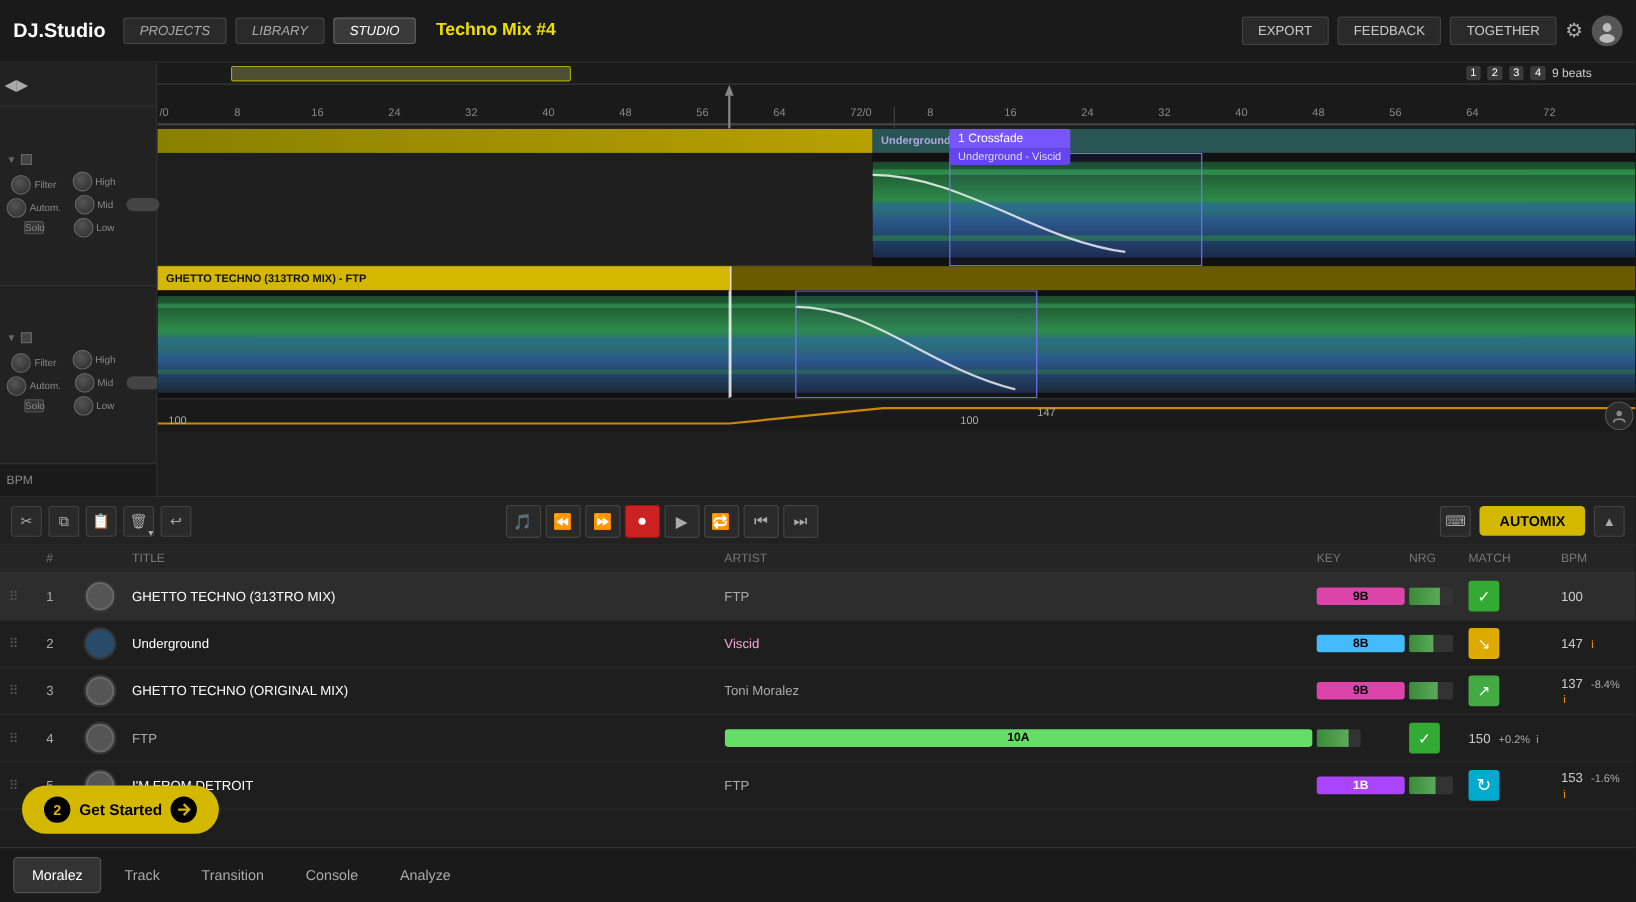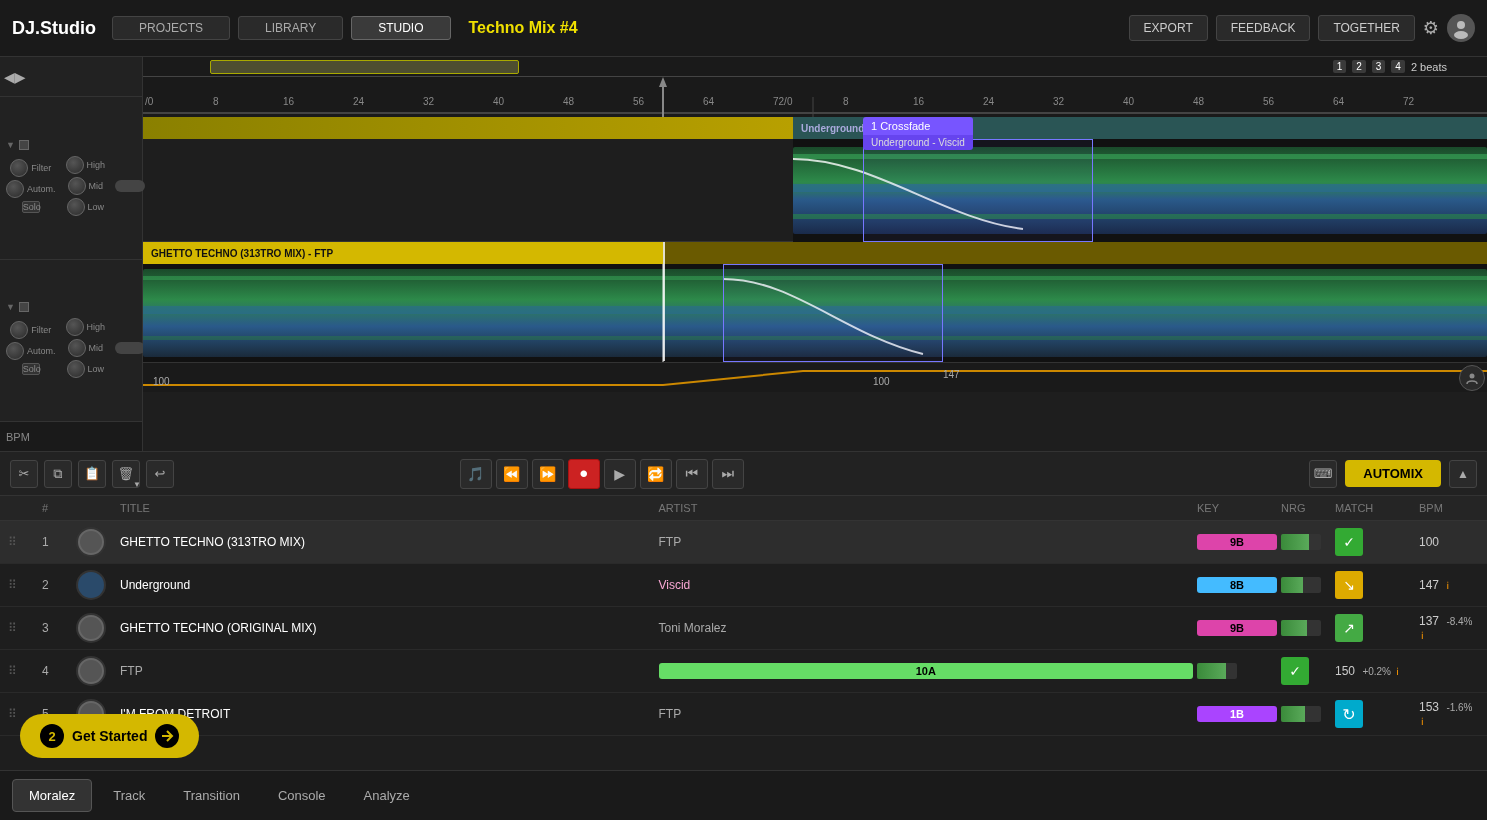--- a/index.html
+++ b/index.html
@@ -2,21 +2,21 @@
 <html><head>
   <meta charset="utf-8">
   <style>
     * { box-sizing: border-box; margin: 0; padding: 0; }
     body { background: #1a1a1a; color: #ccc; font-family: 'Arial', sans-serif; font-size: 12px; width: 1487px; height: 820px; overflow: hidden; position: relative; }
 
     
     .header { display: flex; align-items: center; background: #1a1a1a; height: 57px; padding: 0 12px; border-bottom: 1px solid #333; gap: 8px; }
     .logo { color: #f0e000; font-weight: 900; font-size: 18px; margin-right: 8px; }
     .logo span { color: #fff; }
-    .nav-btn { background: #2a2a2a; border: 1px solid #444; color: #aaa; padding: 4px 26px; border-radius: 3px; cursor: pointer; font-size: 12px; }
+    .nav-btn { background: #2a2a2a; border: 1px solid #444; color: #aaa; padding: 4px 14px; border-radius: 3px; cursor: pointer; font-size: 12px; font-style: italic; }
     .nav-btn.active { background: #3a3a3a; color: #fff; border-color: #666; }
     .project-title { color: #fff; font-size: 16px; font-weight: bold; margin-left: 10px; }
     .project-title span { color: #f0e000; }
     .header-right { margin-left: auto; display: flex; align-items: center; gap: 8px; }
     .header-btn { background: #2a2a2a; border: 1px solid #444; color: #ccc; padding: 5px 14px; border-radius: 3px; cursor: pointer; font-size: 12px; }
     .gear-icon { color: #aaa; font-size: 18px; cursor: pointer; }
     .avatar { width: 28px; height: 28px; border-radius: 50%; background: #555; display: flex; align-items: center; justify-content: center; cursor: pointer; }
 
     
     .timeline-area { display: flex; height: 395px; background: #1e1e1e; border-bottom: 1px solid #333; }
@@ -197,21 +197,21 @@
   <div class="timeline-right">
 
     <div class="mini-ruler">
       <div class="mini-viewport" style="left:5%; width:23%;"></div>
 
       <div style="position:absolute; right: 40px; top:0; height:100%; display:flex; align-items:center; gap:6px;">
         <span style="color:#fff;font-size:10px;background:#3a3a3a;padding:1px 4px;border-radius:2px;">1</span>
         <span style="color:#fff;font-size:10px;background:#3a3a3a;padding:1px 4px;border-radius:2px;">2</span>
         <span style="color:#fff;font-size:10px;background:#3a3a3a;padding:1px 4px;border-radius:2px;">3</span>
         <span style="color:#fff;font-size:10px;background:#3a3a3a;padding:1px 4px;border-radius:2px;">4</span>
-        <span style="color:#ccc;font-size:11px;">2 beats</span>
+        <span style="color:#ccc;font-size:11px;">9 beats</span>
       </div>
     </div>
 
     <div class="ruler-inner">
       <svg width="100%" height="40" style="display:block;">
 
         <rect x="0" y="35" width="100%" height="2" fill="#444"></rect>
 
         <text x="2" y="28" fill="#888" font-size="10">/0</text>
         <text x="70" y="28" fill="#888" font-size="10">8</text>

